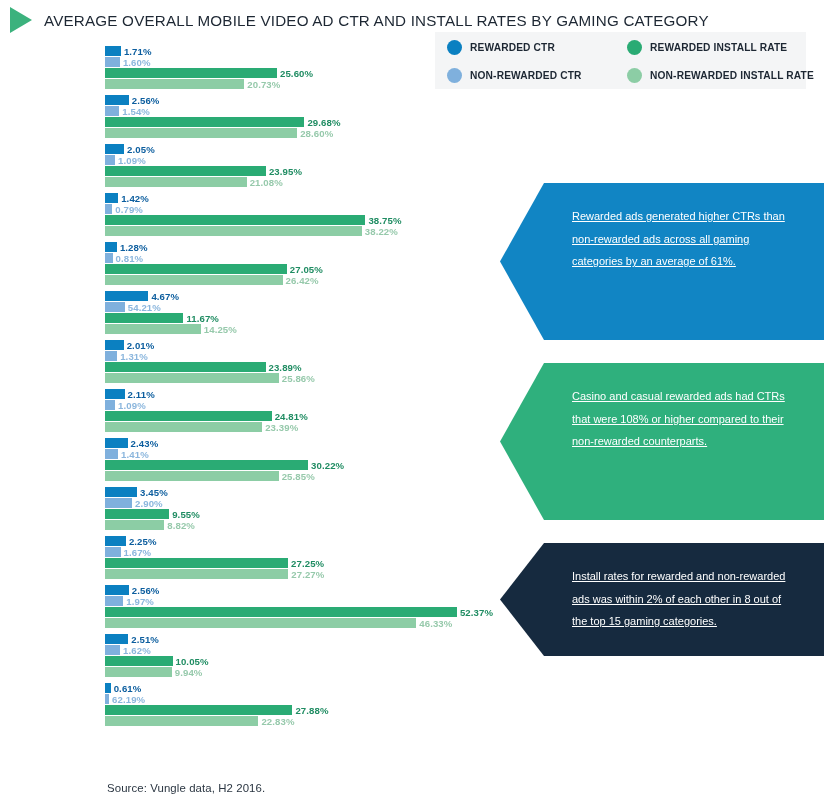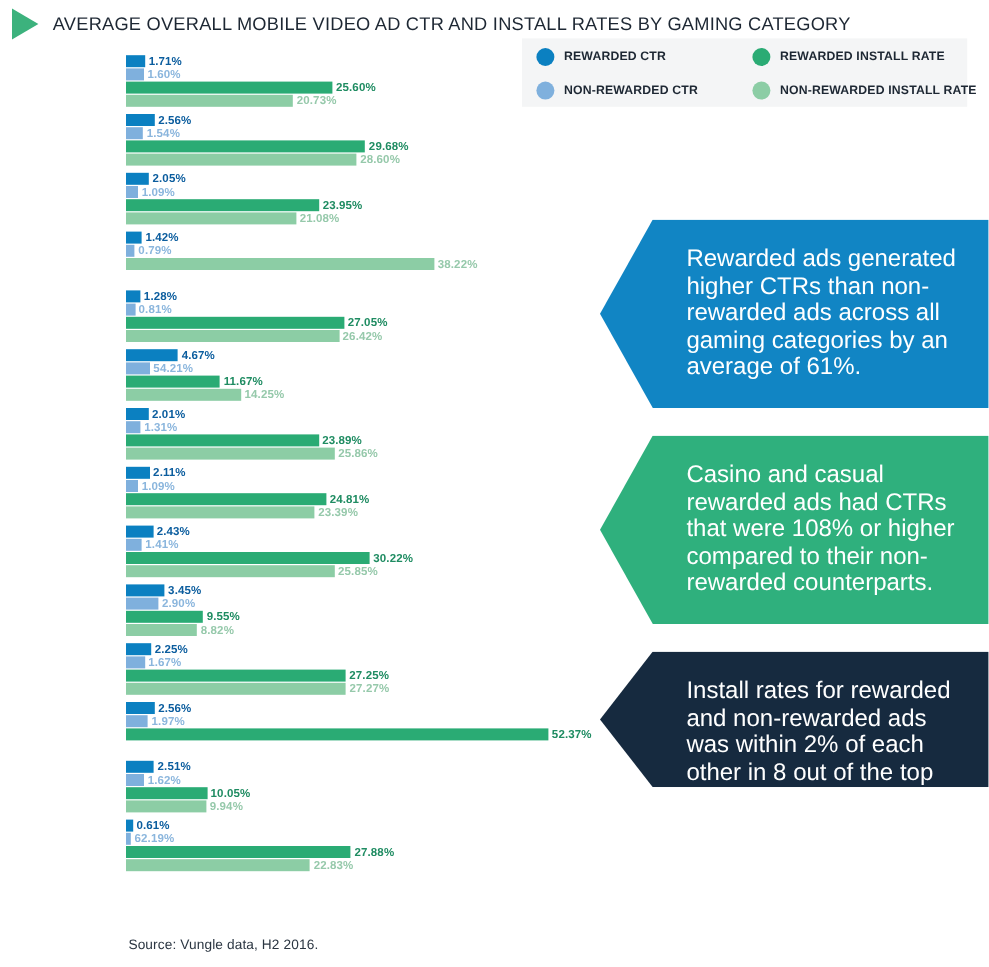--- a/index.html
+++ b/index.html
@@ -68,22 +68,23 @@
   .b-nc{background:#7fb0dd;} .v-nc{color:#8bb6dd;}
   .b-ri{background:#2aab74;} .v-ri{color:#1f8c62;}
   .b-ni{background:#8ccda5;} .v-ni{color:#96c9ab;}
 
   
   .callout{
     position:absolute;left:500px;width:324px;
     color:#ffffff;
     box-sizing:border-box;
     padding:22px 26px 15px 72px;
-    font-size:20px;line-height:22.6px;
+    font-size:11px;line-height:22.6px;
     clip-path:polygon(44px 0, 324px 0, 324px 100%, 44px 100%, 0 50%);
+    text-decoration:underline;
   }
   #callout-0{top:183px;height:157px;background:#1185c4;}
   #callout-1{top:363px;height:157px;background:#2fb07d;}
   #callout-2{top:543px;height:113px;background:#162a3f;}
 
   
   #source{
     position:absolute;left:107px;top:782px;
     font-size:11.4px;color:#2b3642;letter-spacing:.1px;
   }
@@ -180,20 +181,24 @@
       <div class="bars">
         <div class="bar-line">
           <div class="bar b-rc" title="REWARDED CTR: 1.42%" style="width: 13.2px;"></div>
           <span class="bar-val v-rc">1.42%</span>
         </div>
         <div class="bar-line">
           <div class="bar b-nc" title="NON-REWARDED CTR: 0.79%" style="width: 7.3px;"></div>
           <span class="bar-val v-nc">0.79%</span>
         </div>
         <div class="bar-line">
+          <div class="bar b-ri" title="REWARDED INSTALL RATE: 38.75%" style="width: 260.4px;"></div>
+          <span class="bar-val v-ri">38.75%</span>
+        </div>
+        <div class="bar-line">
           <div class="bar b-ni" title="NON-REWARDED INSTALL RATE: 38.22%" style="width: 256.8px;"></div>
           <span class="bar-val v-ni">38.22%</span>
         </div>
       </div>
     </div>
     <div class="row">
       <div class="bars">
         <div class="bar-line">
           <div class="bar b-rc" title="REWARDED CTR: 1.28%" style="width: 11.9px;"></div>
           <span class="bar-val v-rc">1.28%</span>
@@ -338,20 +343,24 @@
           <div class="bar b-rc" title="REWARDED CTR: 2.56%" style="width: 23.8px;"></div>
           <span class="bar-val v-rc">2.56%</span>
         </div>
         <div class="bar-line">
           <div class="bar b-nc" title="NON-REWARDED CTR: 1.97%" style="width: 18.3px;"></div>
           <span class="bar-val v-nc">1.97%</span>
         </div>
         <div class="bar-line">
           <div class="bar b-ri" title="REWARDED INSTALL RATE: 52.37%" style="width: 351.9px;"></div>
           <span class="bar-val v-ri">52.37%</span>
+        </div>
+        <div class="bar-line">
+          <div class="bar b-ni" title="NON-REWARDED INSTALL RATE: 46.33%" style="width: 311.3px;"></div>
+          <span class="bar-val v-ni">46.33%</span>
         </div>
       </div>
     </div>
     <div class="row">
       <div class="bars">
         <div class="bar-line">
           <div class="bar b-rc" title="REWARDED CTR: 2.51%" style="width: 23.3px;"></div>
           <span class="bar-val v-rc">2.51%</span>
         </div>
         <div class="bar-line">

